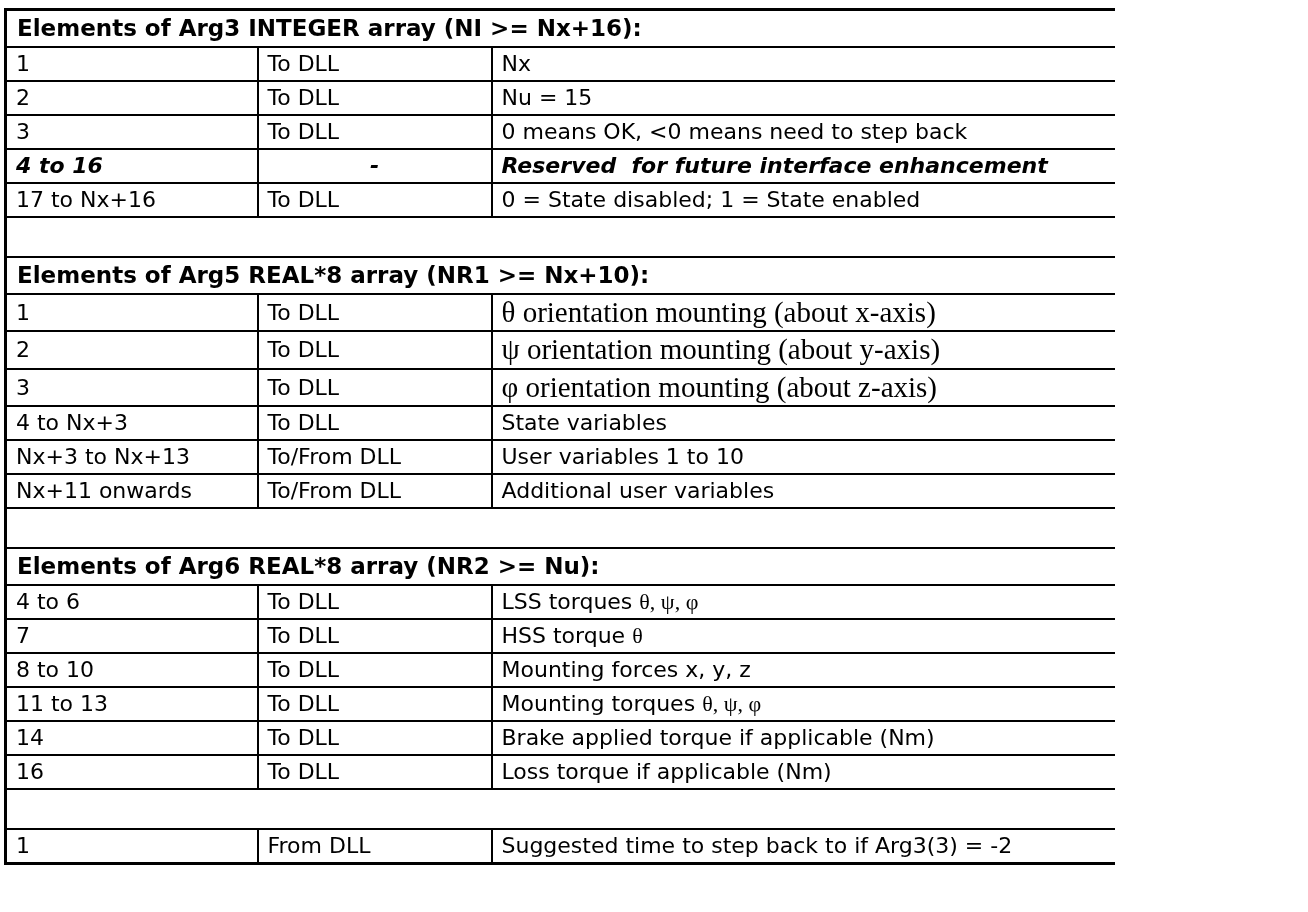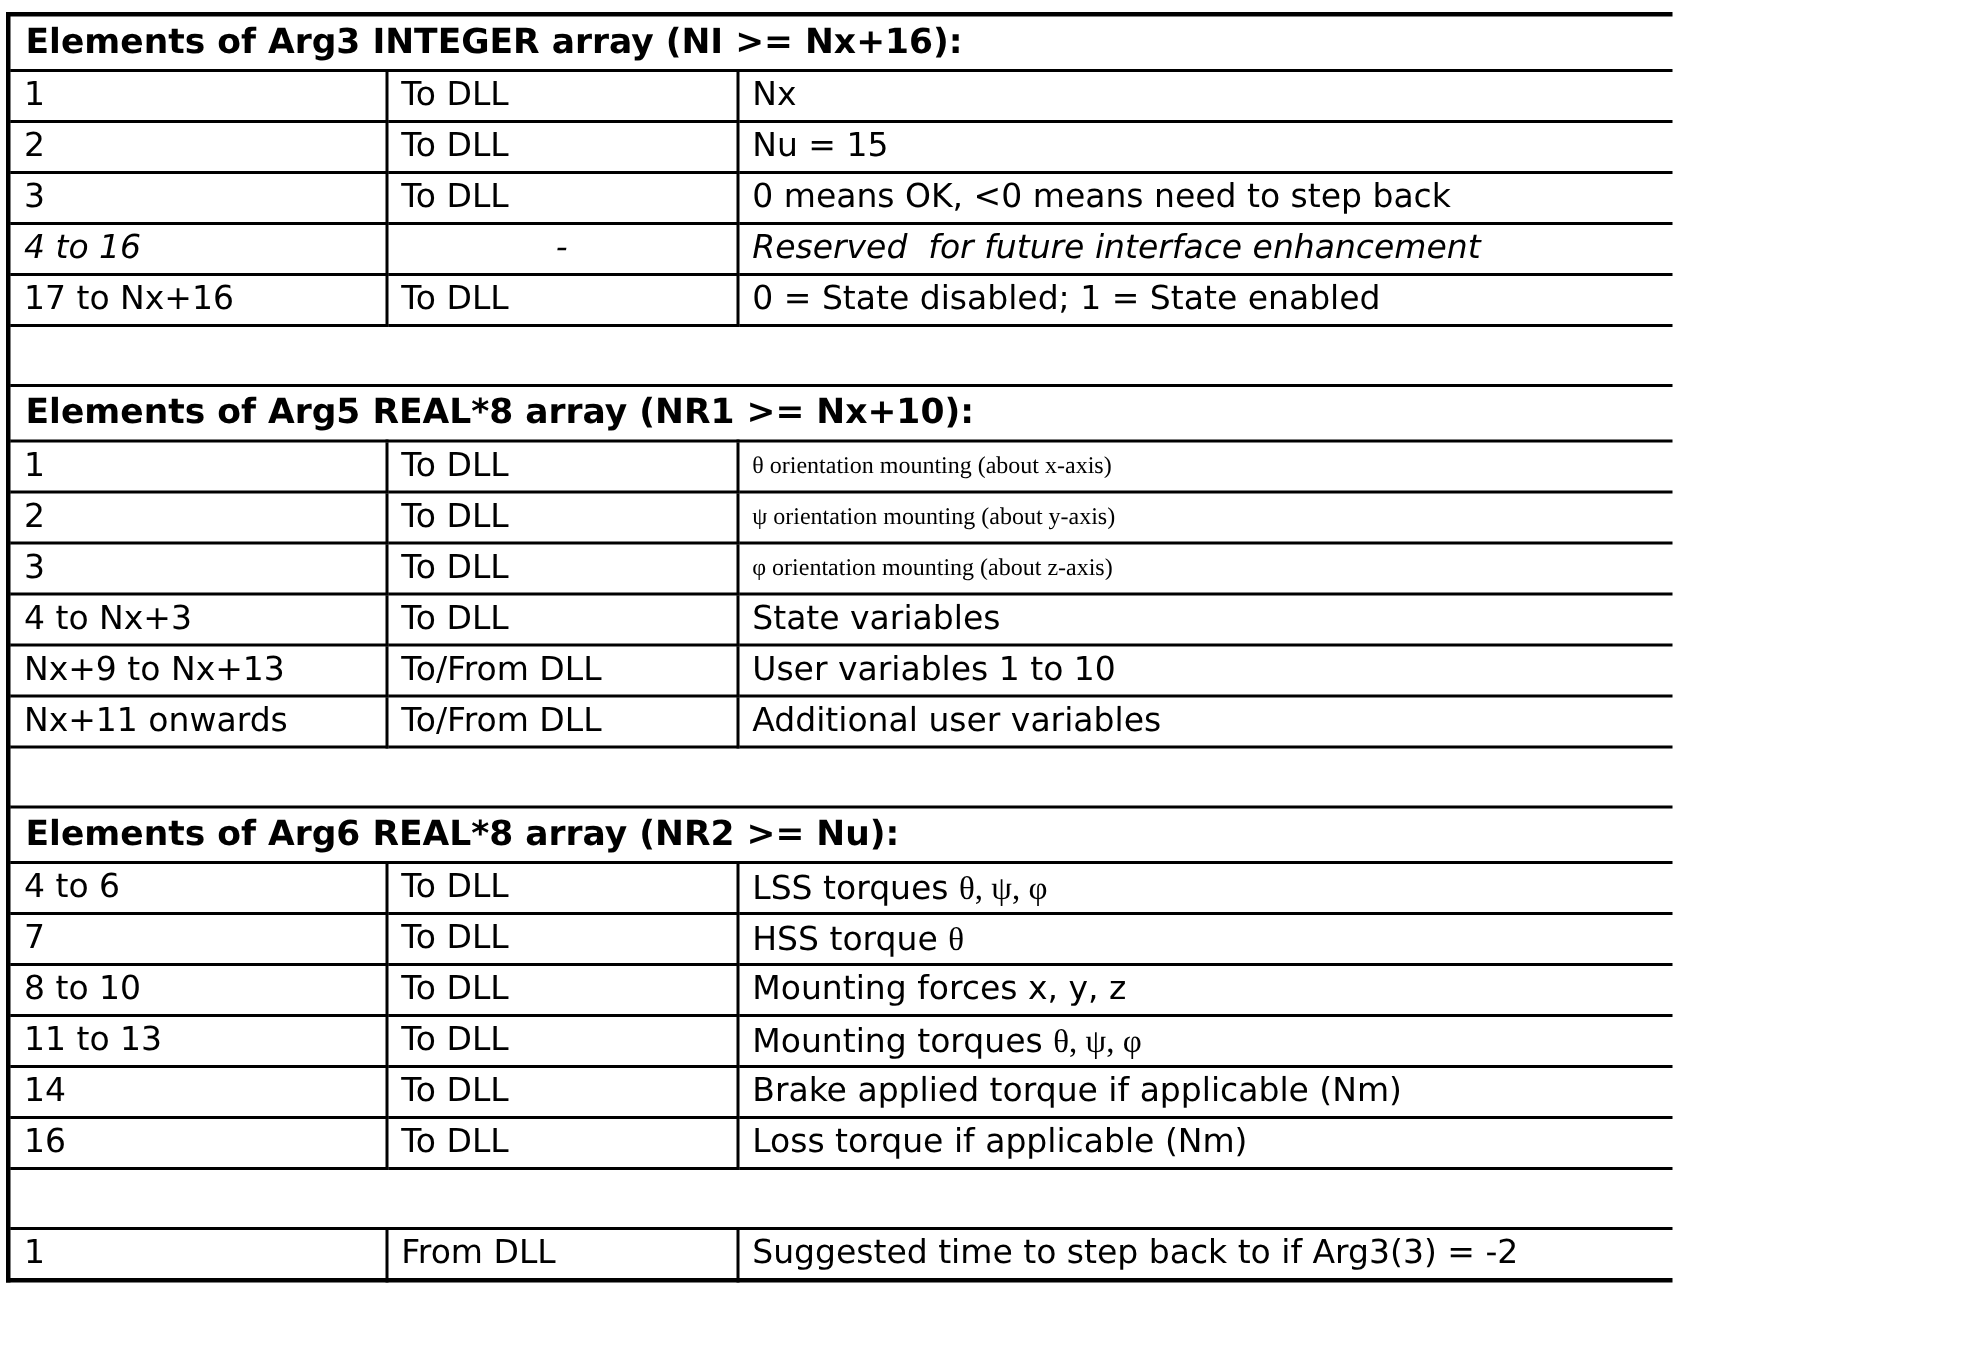--- a/index.html
+++ b/index.html
@@ -44,31 +44,32 @@
     font-weight: bold;
     font-size: 23px;
     height: 33px;
     padding-left: 10px;
   }
   tr.gap-row td {
     height: 36px;
   }
   tr.italic-row td {
     font-style: italic;
+    font-weight: bold;
   }
   td.dir-center {
     text-align: center;
     padding-left: 0;
     padding-right: 0;
   }
   td.serif, span.greek {
     font-family: "Liberation Serif", serif;
   }
   td.serif {
-    font-size: 16px;
+    font-size: 29px;
     margin-top: 42px;
   }
 </style>
 </head>
 <body>
 
 <div class="page">
   <table class="dll-table">
     <colgroup>
       <col class="c1">
@@ -126,21 +127,21 @@
         <td>3</td>
         <td>To DLL</td>
         <td class="serif">φ orientation mounting (about z-axis)</td>
       </tr>
       <tr>
         <td>4 to Nx+3</td>
         <td>To DLL</td>
         <td>State variables</td>
       </tr>
       <tr>
-        <td>Nx+9 to Nx+13</td>
+        <td>Nx+3 to Nx+13</td>
         <td>To/From DLL</td>
         <td>User variables 1 to 10</td>
       </tr>
       <tr>
         <td>Nx+11 onwards</td>
         <td>To/From DLL</td>
         <td>Additional user variables</td>
       </tr>
       <tr class="gap-row">
         <td colspan="3"></td>

